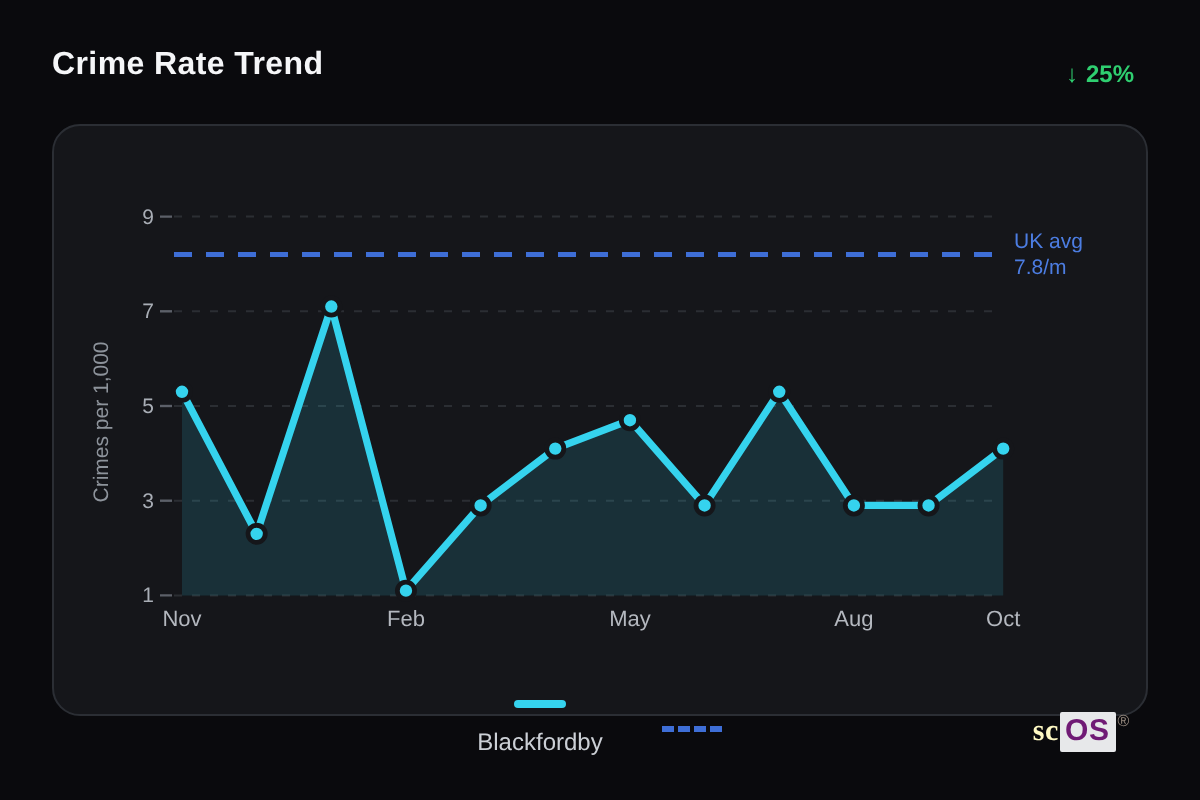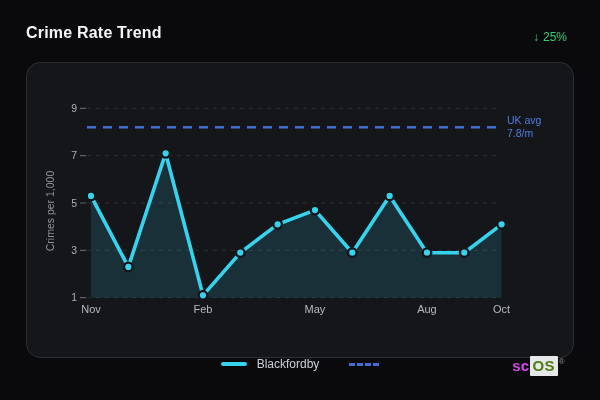--- a/index.html
+++ b/index.html
@@ -10,42 +10,42 @@
   }
   .page-title{
     position:absolute;left:26px;top:24px;margin:0;
     font-size:16px;font-weight:bold;color:#f5f6f8;letter-spacing:.2px;
   }
   .trend{
     position:absolute;right:25px;top:30px;font-size:12px;
     display:flex;align-items:baseline;gap:4px;white-space:nowrap;
   }
   .trend .arrow{color:var(--green,#2fcf70);font-weight:bold;font-size:12px;}
-  .trend .pct{color:var(--green,#2fcf70);font-weight:normal;}
+  .trend .pct{color:var(--green,#2fcf70);font-weight:bold;}
   .trend .cap{color:#8b909a;}
   .card{
     position:absolute;left:26px;top:62px;width:548px;height:296px;
     background:#15161a;border:1px solid #2b2e34;border-radius:14px;
     box-sizing:border-box;overflow:hidden;
   }
   .card svg{display:block;font-family:"Liberation Sans",sans-serif;}
   .legend{
     position:absolute;left:0;top:355px;width:600px;height:18px;
     display:flex;justify-content:center;align-items:center;gap:30px;
   }
-  .legend-item{display:flex;align-items:center;gap:10px;cursor:default;}
+  .legend-item{display:flex;align-items:center;gap:10px;cursor:default;flex-direction:column;}
   .legend-label{font-size:12px;color:#ccd0d6;}
   .swatch-solid{width:26px;height:4px;border-radius:2px;background:var(--accent,#35d3ee);}
   .swatch-dashed{width:30px;height:0;border-top:3px dashed var(--uk-blue,#3e6ed6);}
   .logo{
     position:absolute;top:357px;right:28px;
     font-size:15px;font-weight:bold;letter-spacing:.3px;white-space:nowrap;
   }
-  .logo-sc{color:#d946ef;}
-  .logo-os{background:#e7e8ea;color:#4d7c0f;padding:1px 3px 2px 3px;border-radius:1px;text-align:center;}
+  .logo-sc{color:#fef9c3;font-family:Liberation Serif, serif;}
+  .logo-os{background:#e7e8ea;color:#701a75;padding:1px 3px 2px 3px;border-radius:1px;text-align:center;}
   .logo-reg{font-size:8px;color:#9b8d82;position:relative;top:-7px;left:1px;font-weight:normal;}
 </style>
 </head>
 <body>
 
 <div class="page">
 
   <h1 class="page-title">Crime Rate Trend</h1>
 
   <div class="trend">

